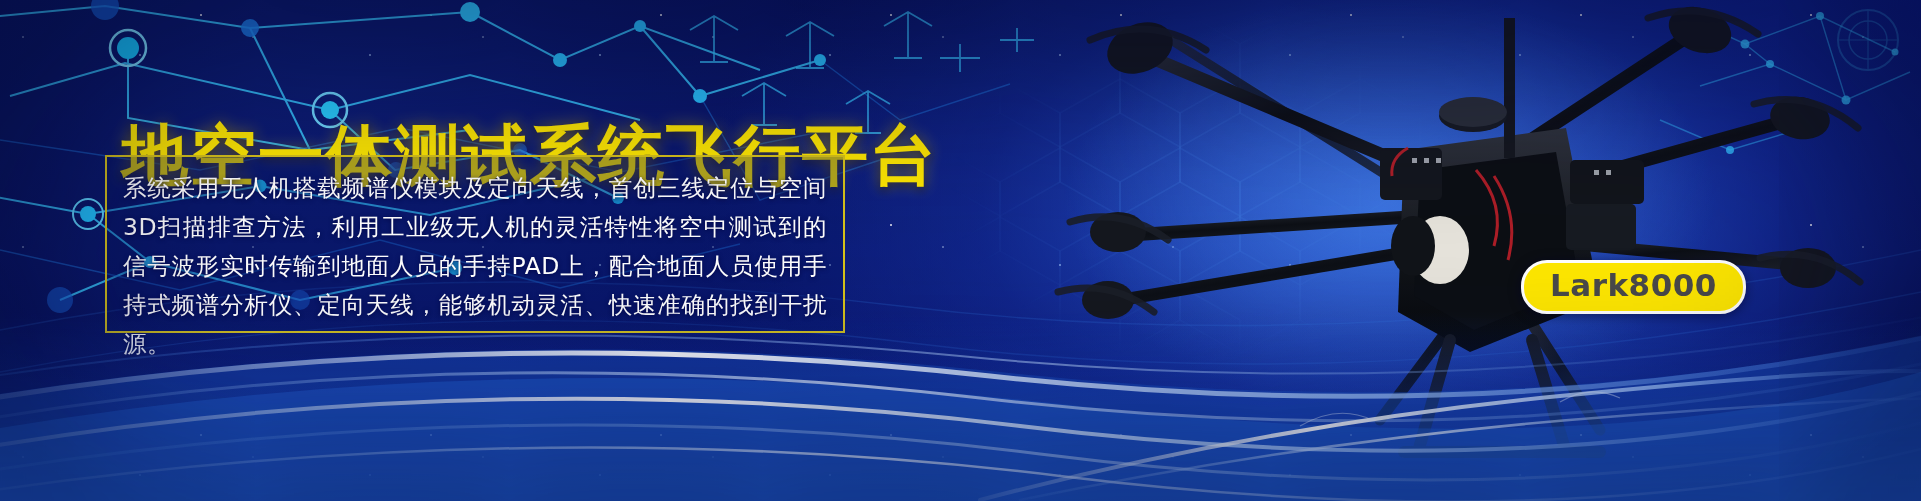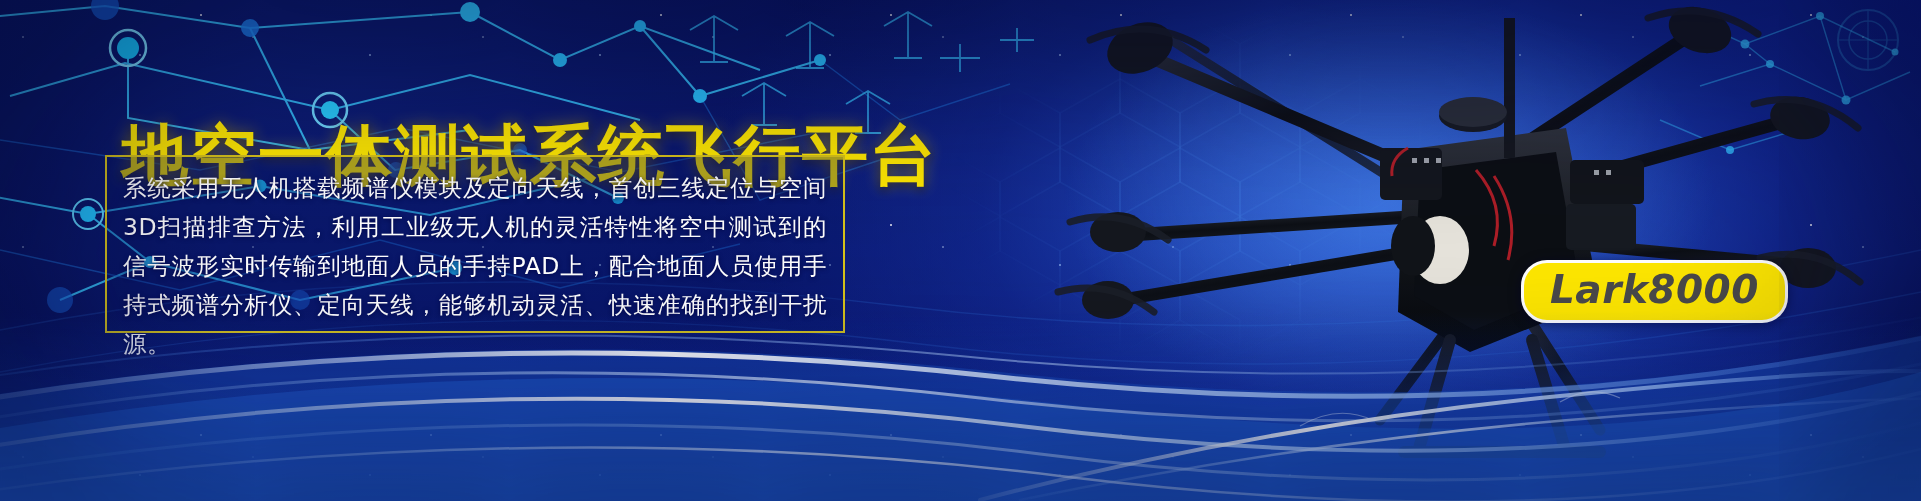--- a/index.html
+++ b/index.html
@@ -83,28 +83,27 @@
 
   
   #badge{
     position:absolute;
     left:1521px; top:260px;
     padding:5px 26px 8px 26px;
     background:#ffe800;
     border:3px solid #ffffff;
     border-radius:26px;
     color:#4a4a4a;
-    font-size:39px;
+    font-size:31px;
     font-weight:700;
     line-height:1.12;
     letter-spacing:.5px;
     white-space:nowrap;
     box-shadow:0 2px 12px rgba(0,0,40,.55);
     font-family:"DejaVu Sans","Liberation Sans",sans-serif;
-    font-style:italic;
   }
 
   
   #streaks{position:absolute;left:0;bottom:0;width:100%;height:225px;pointer-events:none;}
   #glow-bottom{
     position:absolute;left:0;bottom:0;width:100%;height:190px;
     background:linear-gradient(to top, rgba(40,110,235,0.62) 0%, rgba(25,75,205,0.30) 45%, rgba(10,30,120,0) 100%);
     pointer-events:none;
   }
   .vignette{

